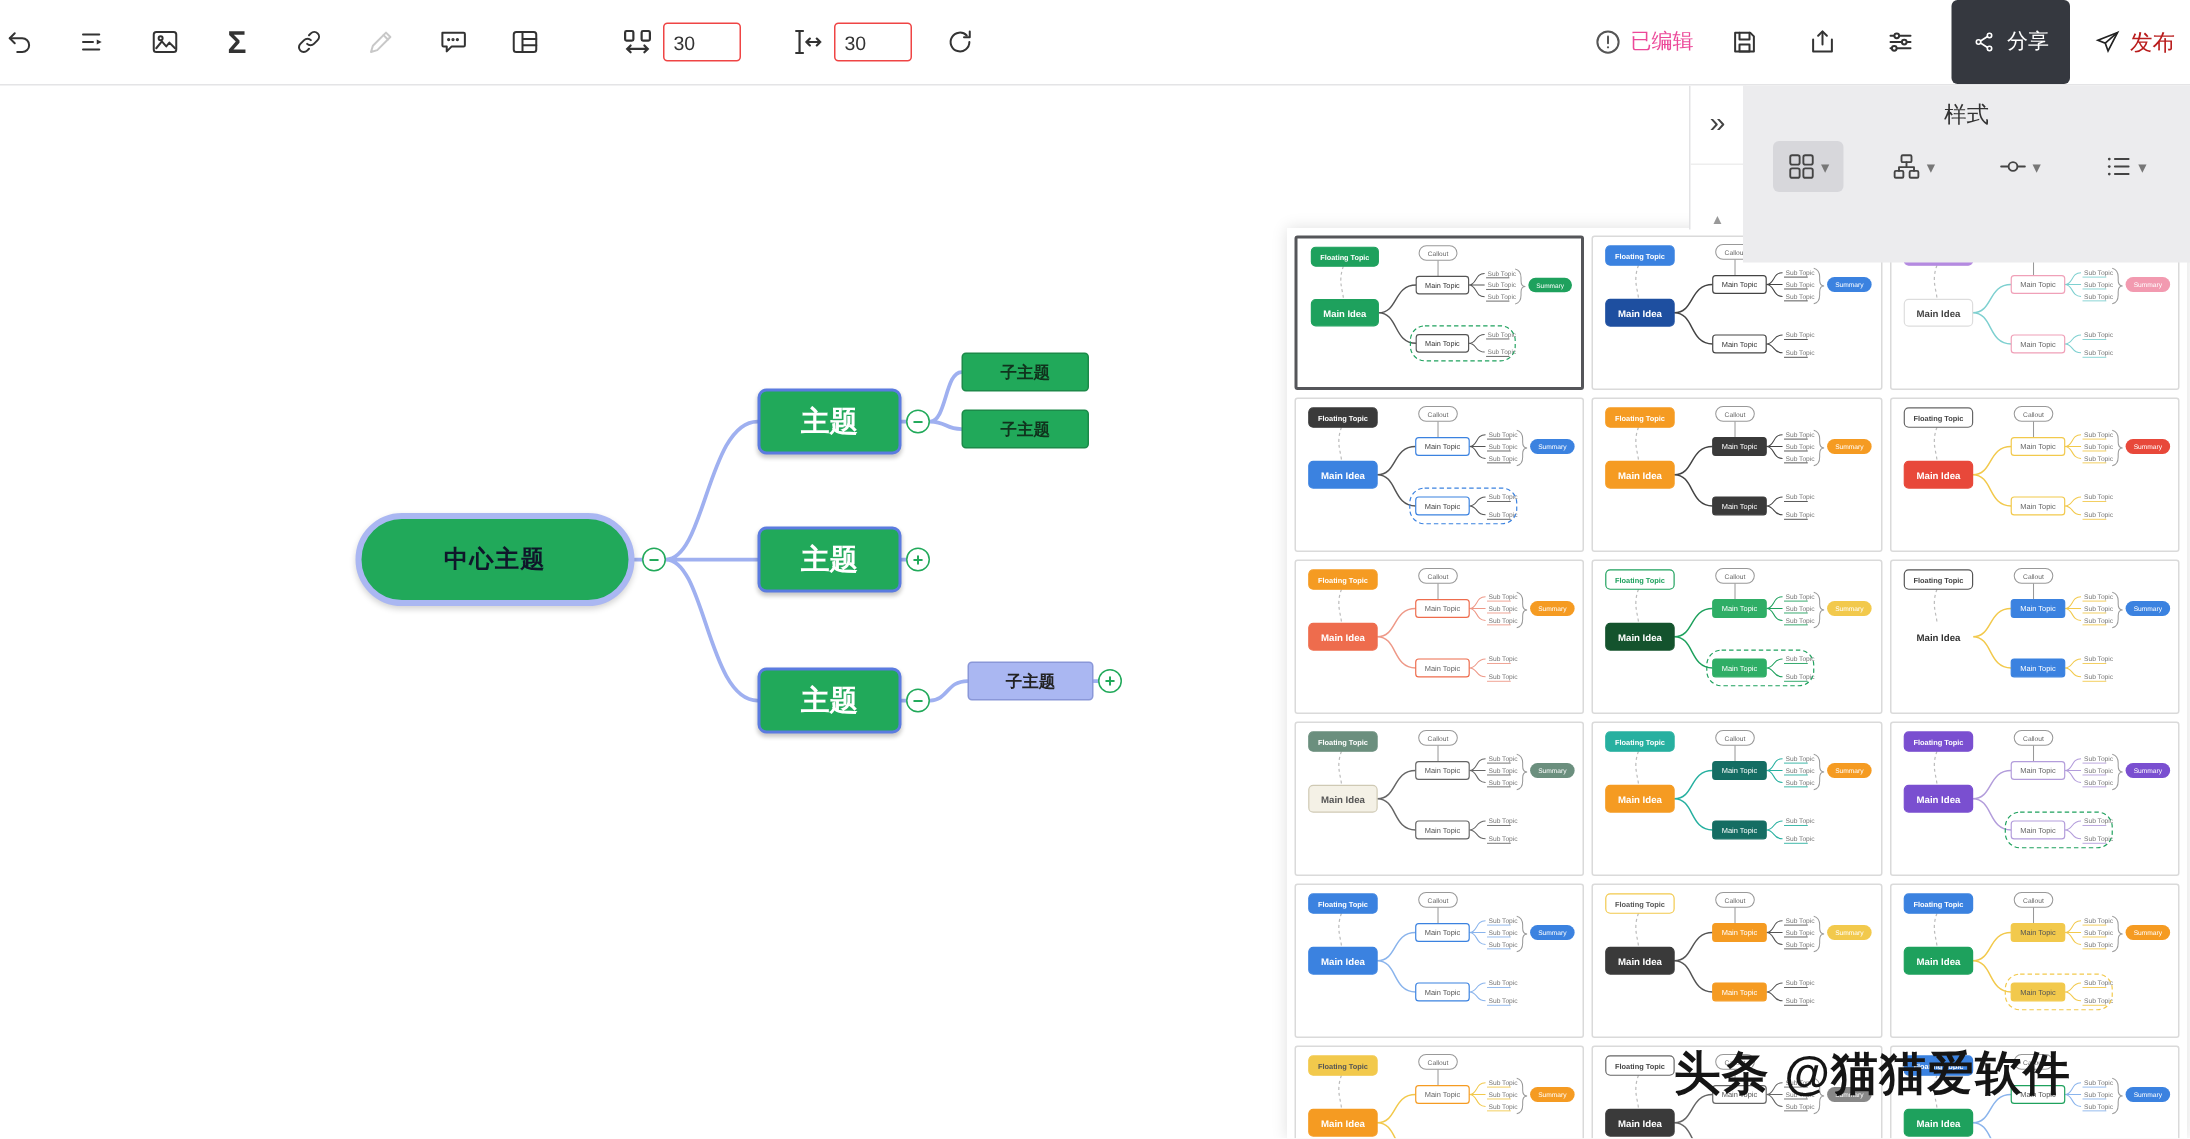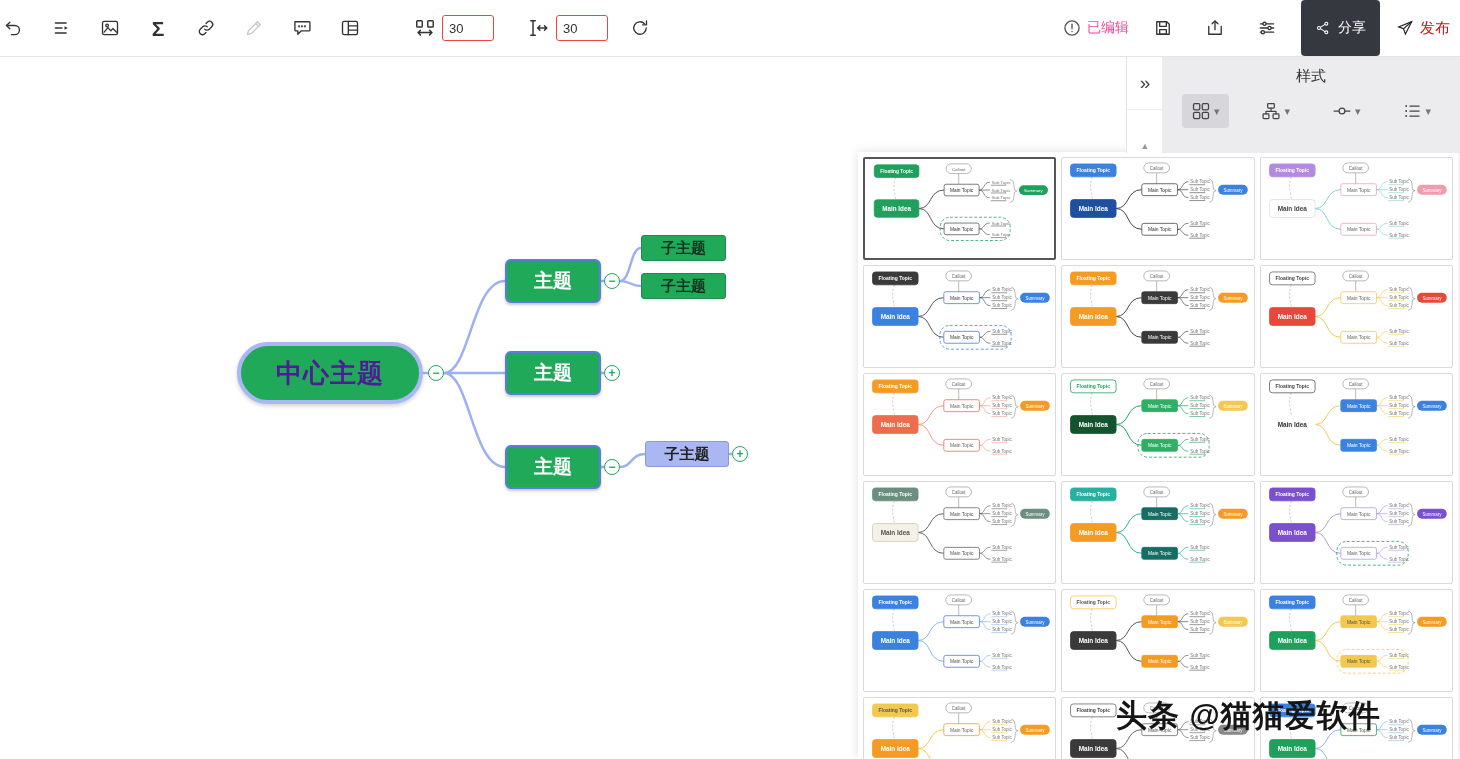--- a/index.html
+++ b/index.html
@@ -18,31 +18,31 @@
   .share-btn{display:flex;align-items:center;gap:7px;background:#35383f;color:#fff;border-radius:4px;height:32px;padding:12px 14px;font-size:14px;cursor:pointer}
   .share-btn svg{width:16px;height:16px;stroke:#fff;fill:none;stroke-width:1.6}
   .publish{display:flex;align-items:flex-start;gap:6px;font-size:15px;color:#b91c1c;cursor:pointer}
   .publish svg{width:18px;height:18px;stroke:#222;fill:none;stroke-width:1.5}
 
   
   .workspace{position:absolute;top:57px;left:0;right:0;bottom:0;background:#fff}
   .links{position:absolute;left:0;top:0;pointer-events:none}
   .links path{stroke:#9fb0f0;stroke-width:2.5;fill:none;stroke-linecap:round}
   .node{position:absolute;display:flex;align-items:center;justify-content:center;font-weight:bold;box-sizing:border-box;cursor:pointer}
-  .central{background:#21a95a;color:#4c1d95;border:4px solid #aab7f2;border-radius:34px;font-size:26px;letter-spacing:1px;box-shadow:0 2px 4px rgba(0,0,0,.18)}
+  .central{background:#21a95a;color:#0f172a;border:4px solid #aab7f2;border-radius:34px;font-size:16px;letter-spacing:1px;box-shadow:0 2px 4px rgba(0,0,0,.18)}
   .topic{background:#21a95a;color:#fff;border:2px solid #5b7be0;border-radius:6px;font-size:19px;box-shadow:0 2px 3px rgba(0,0,0,.22)}
-  .sub{background:#21a95a;color:#10331d;border:1px solid #1c8a49;border-radius:3px;font-size:15px}
+  .sub{background:#21a95a;color:#10331d;border:1px solid #1c8a49;border-radius:3px;font-size:11px}
   .sub.sel{background:#aab7f2;border-color:#8a97d8;color:#222}
   .cbtn{position:absolute;width:16px;height:16px;border-radius:50%;background:#fff;border:1.5px solid #21a95a;color:#21a95a;font-size:12px;font-weight:bold;display:flex;align-items:center;justify-content:center;box-sizing:border-box;cursor:pointer;z-index:3;padding-bottom:1px}
 
   
   .collapse-strip{position:absolute;left:1126px;top:0;width:36px;height:96px;background:#fff;border-left:1px solid #e3e3e5;border-right:1px solid #e3e3e5;z-index:6}
   .collapse-btn{height:52px;display:flex;align-items:center;justify-content:center;font-size:19px;color:#444;border-bottom:1px solid #eee;cursor:pointer}
   .scroll-up{position:absolute;bottom:2px;left:0;right:0;text-align:center;font-size:9px;color:#999;cursor:pointer}
-  .style-header{position:absolute;left:1162px;top:0;right:0;height:96px;background:#ececee;z-index:6}
+  .style-header{position:absolute;left:1162px;top:0;right:0;height:118px;background:#ececee;z-index:6}
   .style-title{text-align:center;font-size:15px;color:#333;padding-top:10px;height:26px;box-sizing:border-box}
   .style-tools{display:flex;justify-content:space-around;align-items:center;height:56px;padding:0 8px}
   .tool{display:flex;align-items:center;gap:3px;padding:7px 9px;border-radius:4px;cursor:pointer}
   .tool svg{stroke:#444;stroke-width:1.5}
   .tool.sel{background:#d7d7db}
   .caret{font-size:11px;color:#777}
 
   
   .themes-popup{position:absolute;left:858px;top:95px;width:600px;bottom:0;background:#fff;box-shadow:0 0 10px rgba(0,0,0,.13);padding:5px;box-sizing:border-box;overflow:hidden;z-index:5}
   .themes-grid{display:grid;grid-template-columns:repeat(3,1fr);gap:5px}

